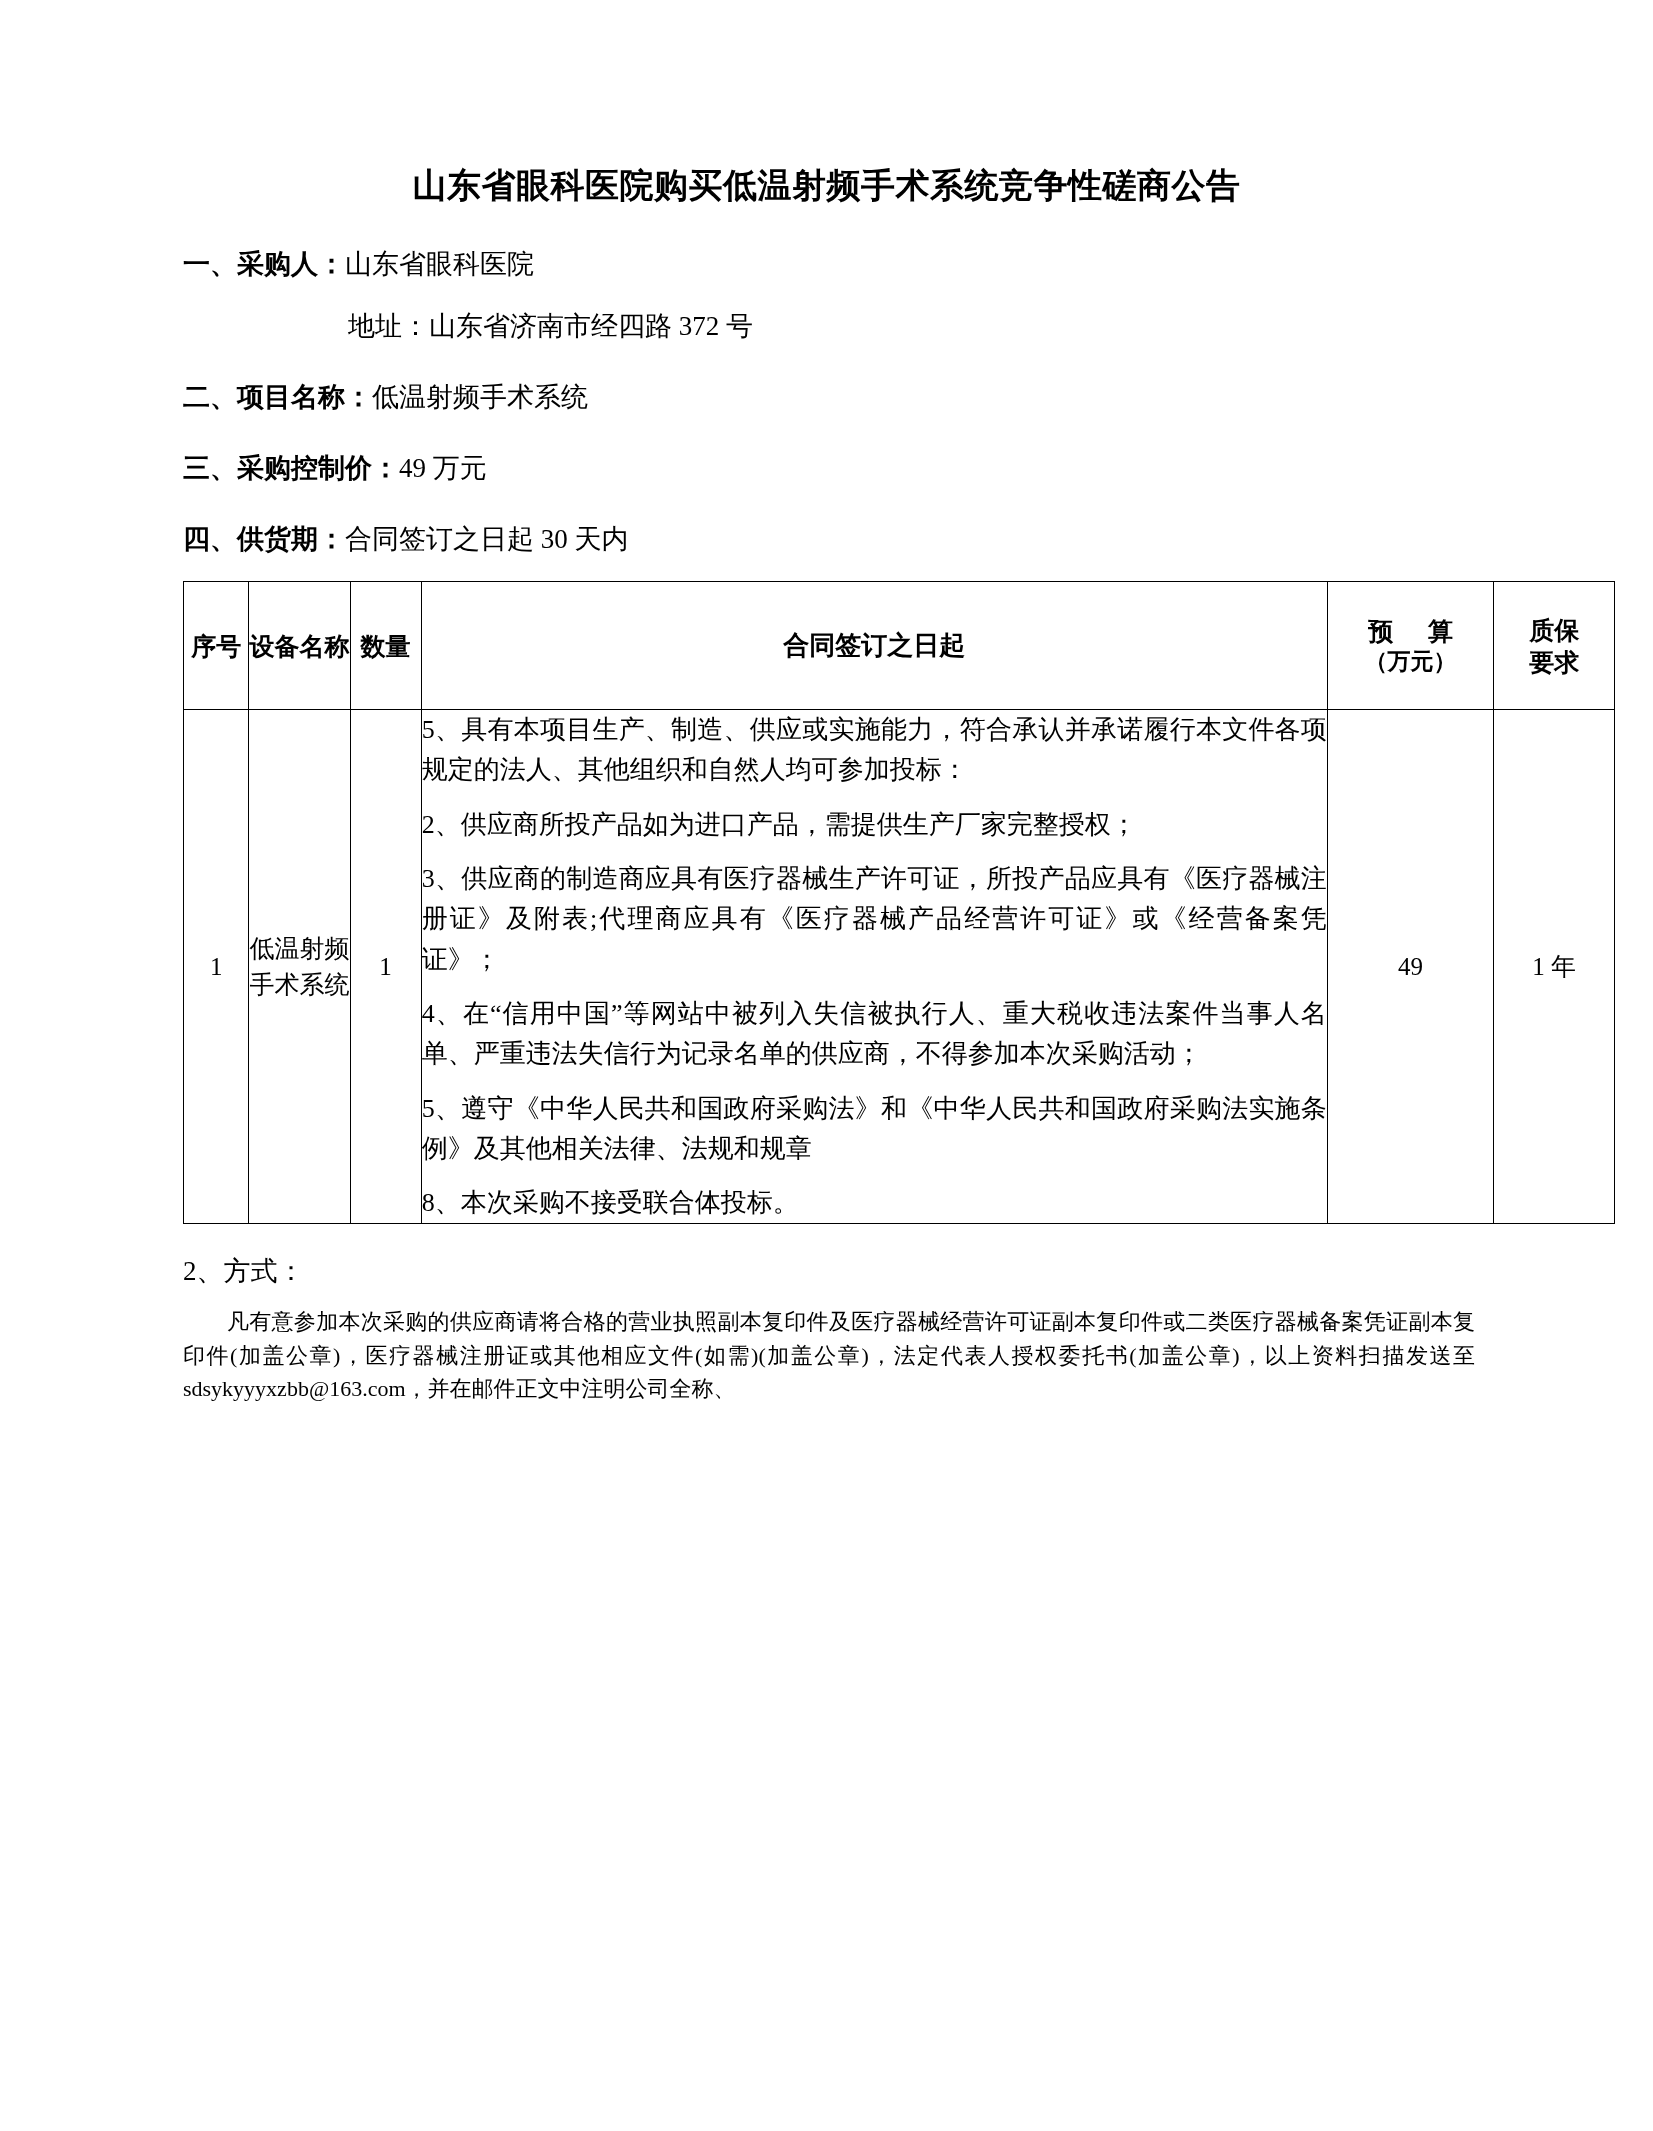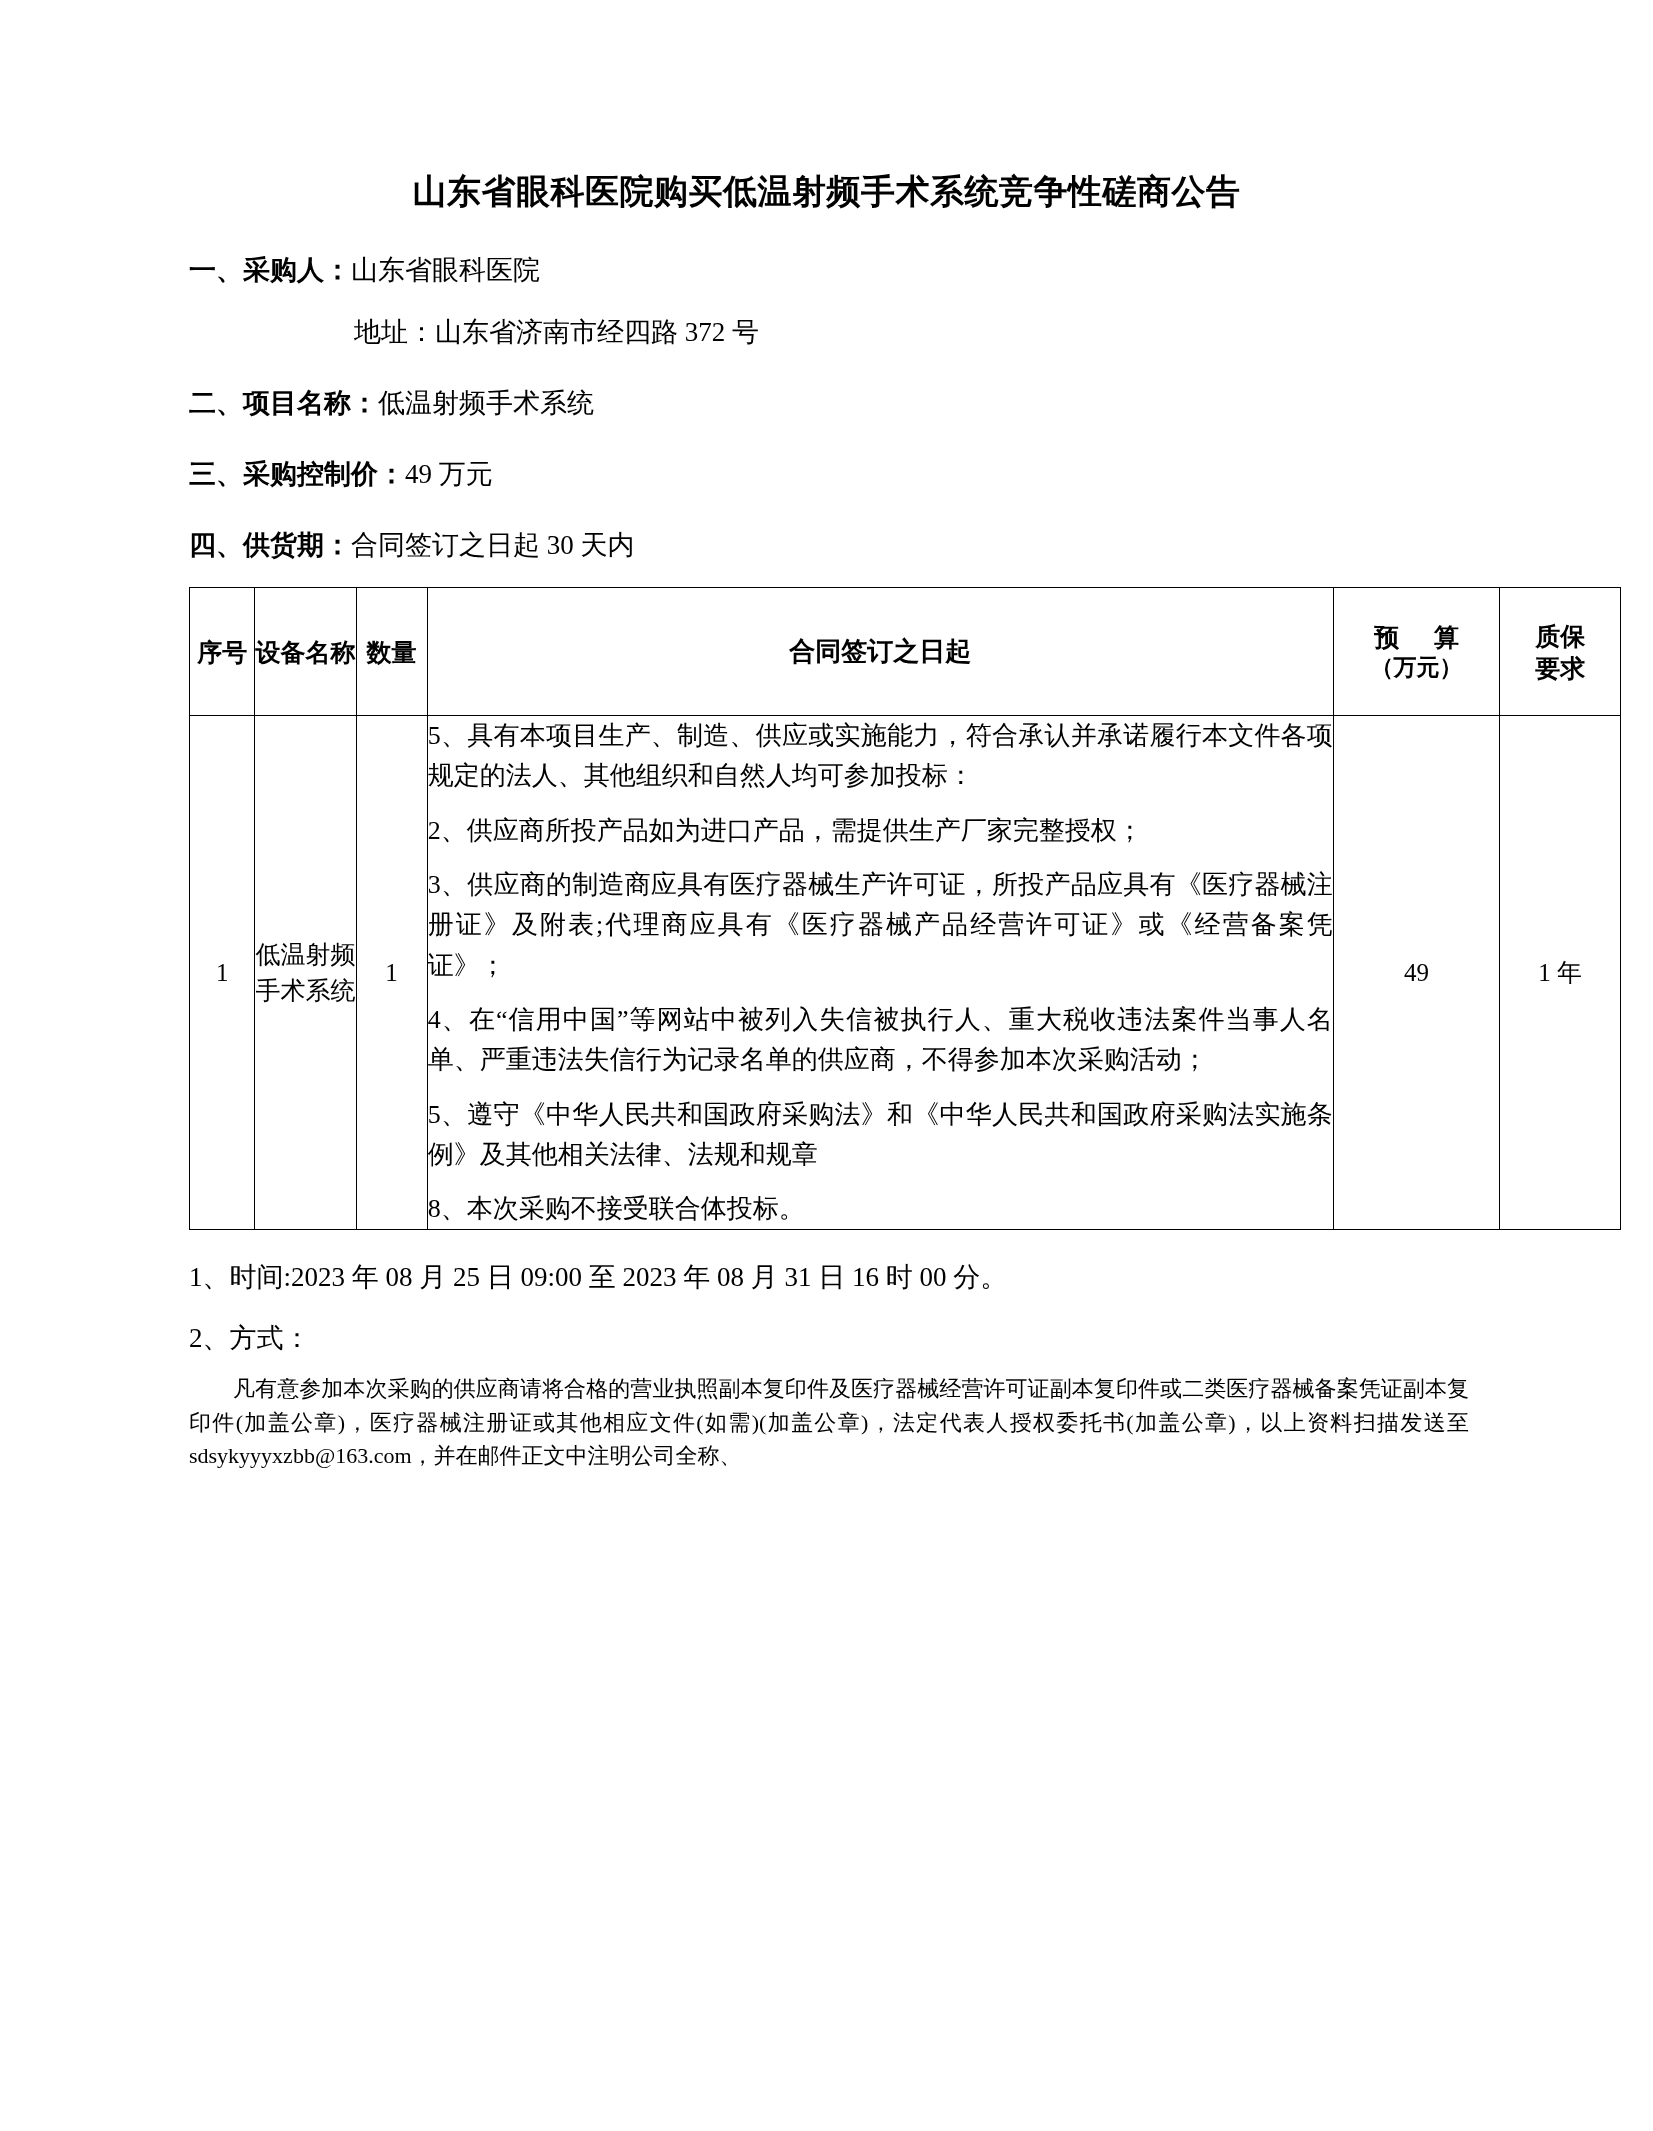--- a/index.html
+++ b/index.html
@@ -12,21 +12,21 @@
     height: 2131px;
     font-family: "Liberation Serif", "DejaVu Serif", serif;
     color: #000000;
     position: relative;
     overflow: hidden;
   }
   .page {
     width: 1653px;
     height: 2131px;
     box-sizing: border-box;
-    padding: 14px;
+    padding: 8px;
     position: relative;
   }
   .doc-title {
     text-align: center;
     font-family: "Liberation Sans", "DejaVu Sans", sans-serif;
     font-weight: bold;
     font-size: 34px;
     letter-spacing: 0.5px;
     margin: 0;
     padding-top: 155px;
@@ -217,20 +217,19 @@
             <p>5、遵守《中华人民共和国政府采购法》和《中华人民共和国政府采购法实施条例》及其他相关法律、法规和规章</p>
             <p>8、本次采购不接受联合体投标。</p>
           </td>
           <td class="td-center">49</td>
           <td class="td-center">1 年</td>
         </tr>
       </tbody>
     </table>
 
 
-    <div class="num-line">1、时间:2023 年 08 月 25 日 09:00 至 2023 年 08 月 31 日 16 时 00 分。</div>
 
     <div class="num-line">2、方式：</div>
 
     <div class="para">凡有意参加本次采购的供应商请将合格的营业执照副本复印件及医疗器械经营许可证副本复印件或二类医疗器械备案凭证副本复印件(加盖公章)，医疗器械注册证或其他相应文件(如需)(加盖公章)，法定代表人授权委托书(加盖公章)，以上资料扫描发送至 sdsykyyyxzbb@163.com，并在邮件正文中注明公司全称、</div>
 
   </div>
 </div>
 
 </body></html>

